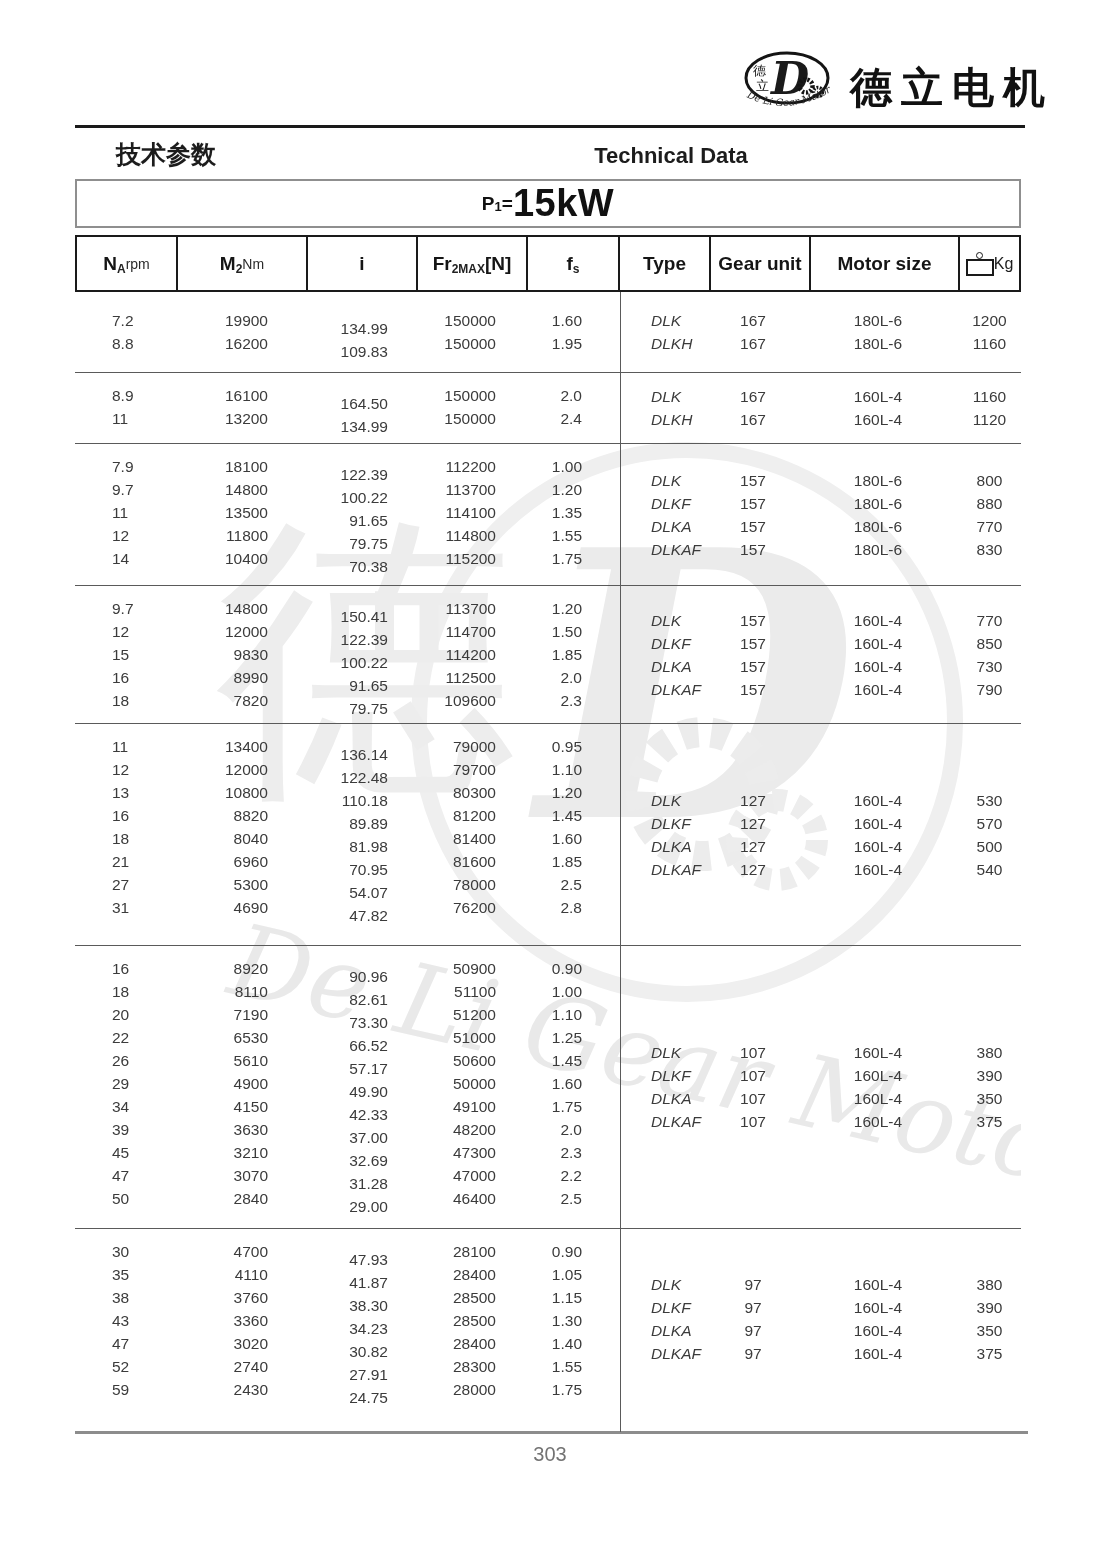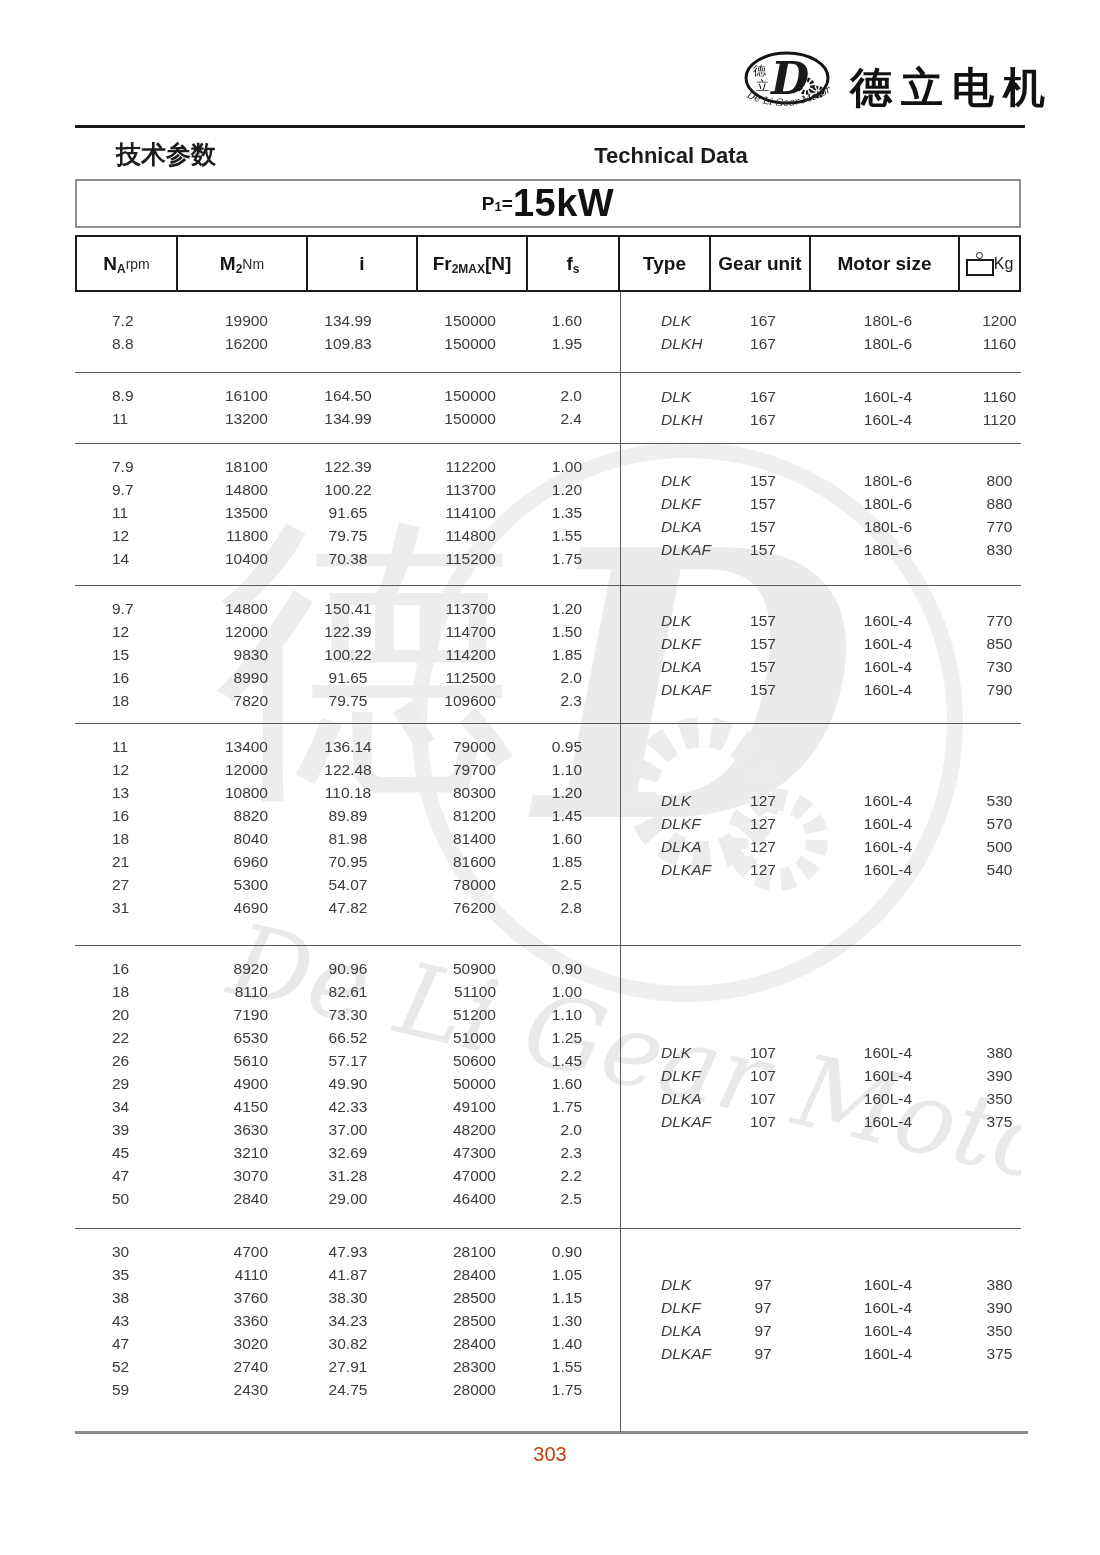--- a/index.html
+++ b/index.html
@@ -38,37 +38,37 @@
   .th-sub{font-size:12px;font-weight:bold;position:relative;top:3px;}
   .th-unit{font-size:14px;color:#2a2a2a;margin-top:1px;}
   .kg-knob{width:5px;height:5px;border:1.5px solid #1a1a1a;border-radius:50%;margin:0 auto;background:#fff;}
   .kg-body{width:24px;height:13px;border:2px solid #1a1a1a;margin:0 auto;background:#fff;}
   .kg-label{font-size:16px;color:#1d1d1d;margin-top:1px;}
   
   .data-area{position:absolute;left:75px;top:292px;width:946px;height:1140px;}
   .watermark{position:absolute;left:0;top:0;z-index:0;pointer-events:none;}
   .vdiv{position:absolute;left:545px;top:0;width:1px;height:100%;background:#5a5a5a;z-index:2;}
   .blocks{position:relative;z-index:1;}
-  .block{display:flex;box-sizing:border-box;border-bottom:1px solid #5a5a5a;gap:10px;}
+  .block{display:flex;box-sizing:border-box;border-bottom:1px solid #5a5a5a;}
   .block:last-child{border-bottom:none;}
   .block-left{width:545px;box-sizing:border-box;}
   .block-right{width:401px;display:flex;flex-direction:column;justify-content:center;box-sizing:border-box;}
   .drow,.rrow{height:23px;line-height:23px;font-size:15.5px;color:#3b3b3b;display:grid;}
   .drow{grid-template-columns:103px 130px 110px 110px 92px;}
   .rrow{grid-template-columns:88px 90px 160px 63px;}
   .L0{padding-left:37px;}
   .L1{text-align:right;padding-right:40px;}
-  .L2{text-align:center;padding-right:30px;}
+  .L2{text-align:right;padding-right:30px;margin-top:8px;}
   .L3{text-align:right;padding-right:32px;}
   .L4{text-align:right;padding-right:38px;}
   .R0{padding-left:31px;font-style:italic;}
   .R1,.R2,.R3{text-align:center;}
   
   .foot-rule{position:absolute;left:75px;top:1431px;width:953px;height:3px;background:#8c8c8c;}
-  .page-num{position:absolute;left:0;top:1443px;width:1100px;text-align:center;font-size:20px;color:#c2410c;}
+  .page-num{position:absolute;left:0;top:1443px;width:1100px;text-align:center;font-size:20px;color:#737373;}
 </style>
 </head>
 <body>
 
 <div class="brand-emblem">
   <svg width="118" height="78" viewBox="0 0 118 78">
     <ellipse cx="54" cy="30" rx="41" ry="25" fill="none" stroke="#141414" stroke-width="3"></ellipse>
     <text x="20" y="27" font-size="13" fill="#141414">德</text>
     <text x="23" y="42" font-size="13" fill="#141414">立</text>
     <text x="38" y="46" font-size="44" font-weight="bold" font-style="italic" font-family="DejaVu Serif, serif" fill="#1a1a1a">D</text>

